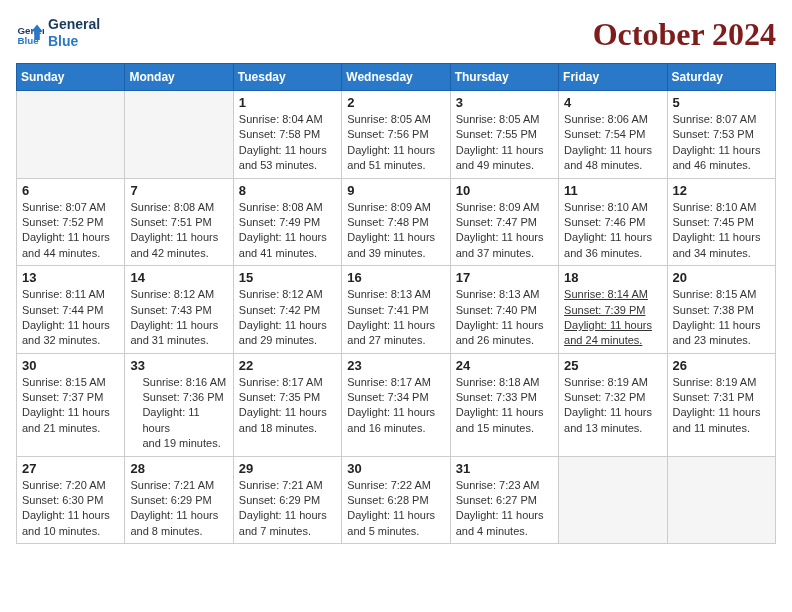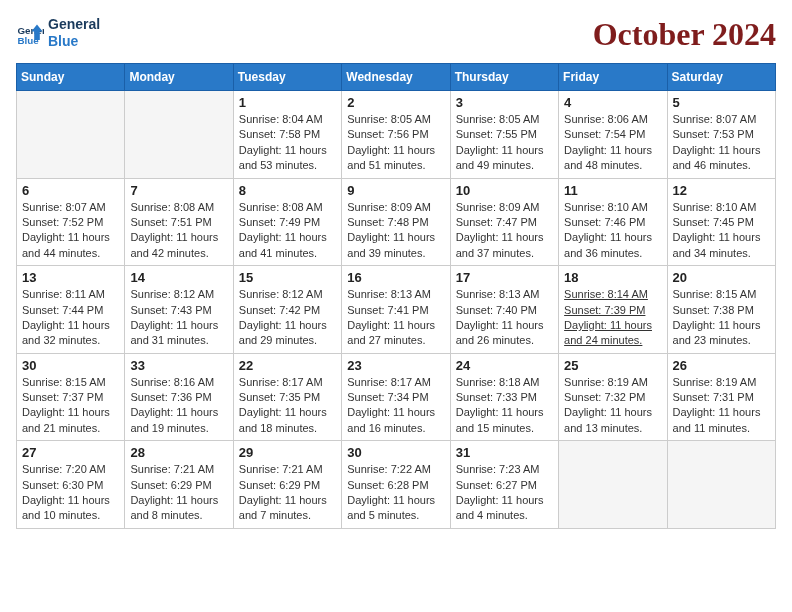--- a/index.html
+++ b/index.html
@@ -254,21 +254,21 @@
       <tr>
         <td>
           <span class="day-num">30</span>
           <div class="day-info" style="white-space: pre-line;">Sunrise: 8:15 AM
 Sunset: 7:37 PM
 Daylight: 11 hours
 and 21 minutes.</div>
         </td>
         <td>
           <span class="day-num">33</span>
-          <div class="day-info" style="white-space: pre-line;">Sunrise: 8:16 AM
+          <div class="day-info" style="white-space: pre-line; margin-left: 12px;">Sunrise: 8:16 AM
 Sunset: 7:36 PM
 Daylight: 11 hours
 and 19 minutes.</div>
         </td>
         <td>
           <span class="day-num">22</span>
           <div class="day-info" style="white-space: pre-line;">Sunrise: 8:17 AM
 Sunset: 7:35 PM
 Daylight: 11 hours
 and 18 minutes.</div>

